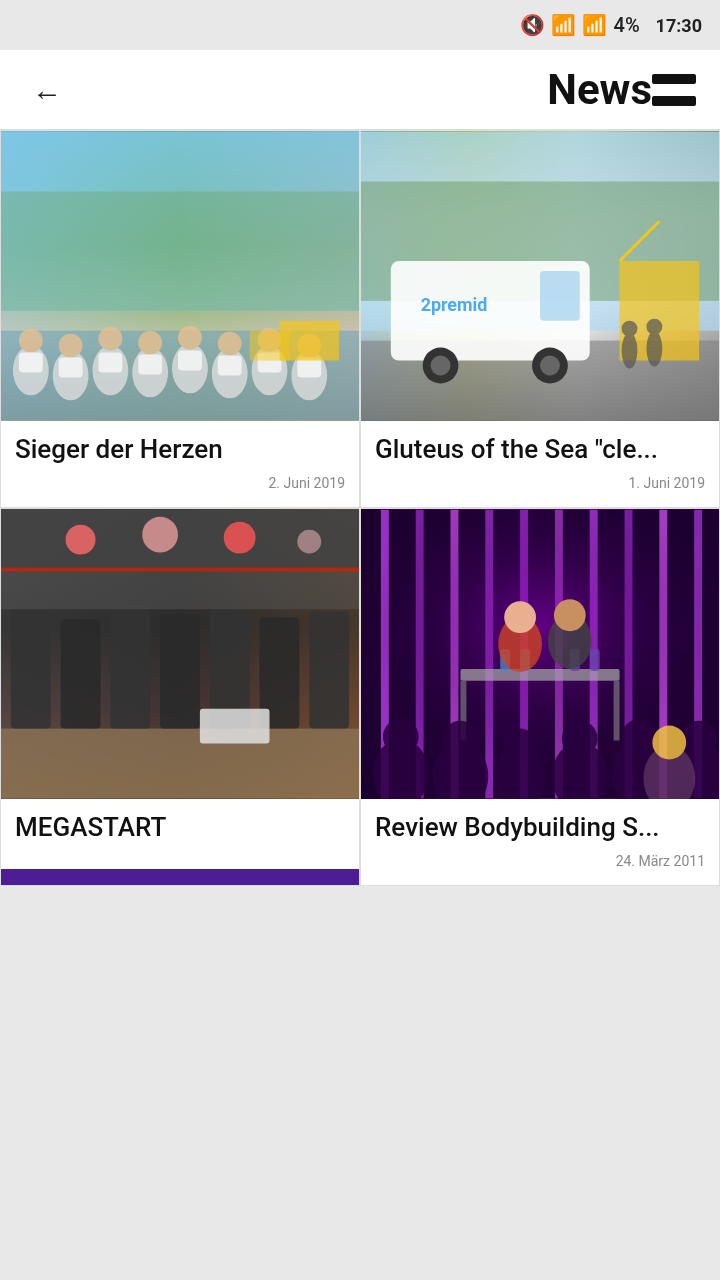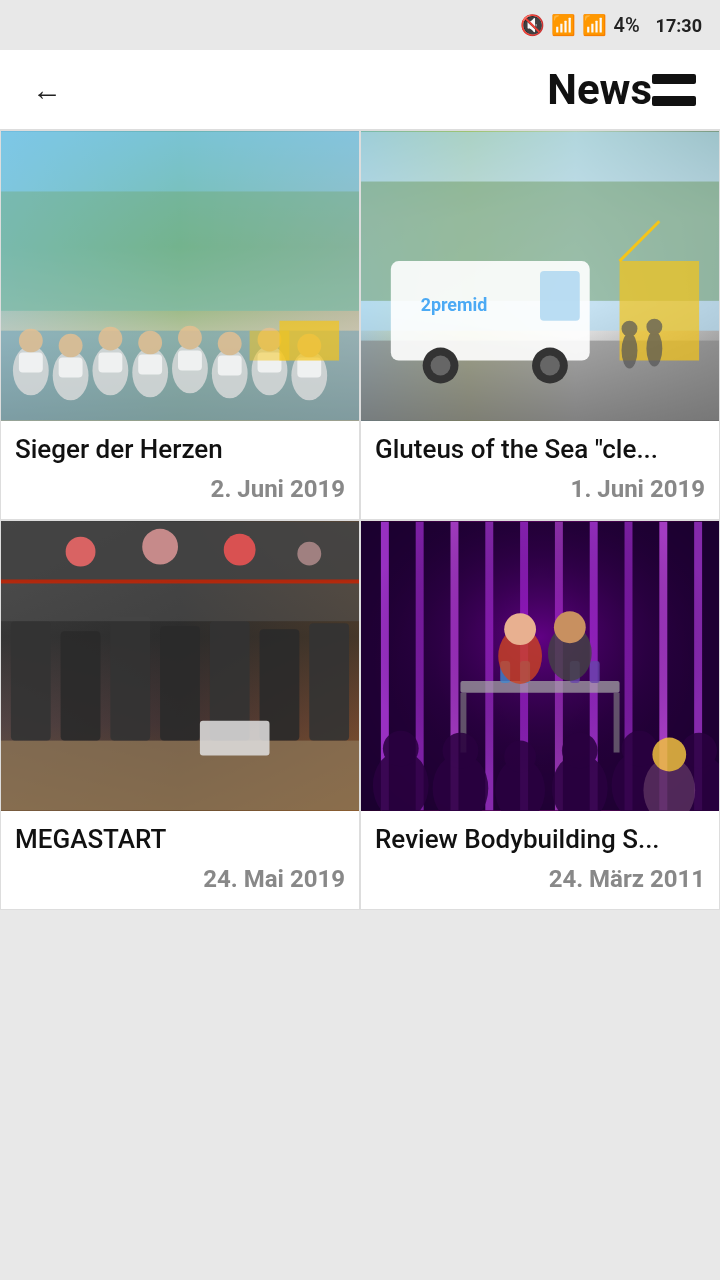--- a/index.html
+++ b/index.html
@@ -172,25 +172,24 @@
 
     .news-card .card-title {
       font-size: 26px;
       font-weight: 500;
       color: #111;
       line-height: 1.3;
       margin-bottom: 8px;
     }
 
     .news-card .card-date {
-      font-size: 24px;
+      font-size: 14px;
       color: #888;
       text-align: right;
       display: block;
-      font-weight: bold;
     }
 
     
     .bottom-area {
       height: 280px;
       background: #e8e8e8;
     }
   </style>
 </head>
 <body>
@@ -331,21 +330,20 @@
 
         <rect x="0" y="60" width="360" height="40" fill="#555" opacity="0.5"></rect>
 
         <rect x="0" y="58" width="360" height="4" fill="#cc2200" opacity="0.8"></rect>
 
         <rect x="200" y="200" width="70" height="35" rx="3" fill="#e0e0e0" opacity="0.85"></rect>
       </svg>
     </div>
     <div class="card-content">
       <div class="card-title">MEGASTART</div>
-      <span class="card-date">24. Mai 2019</span>
     </div>
   </div>
 
   <div class="news-card">
     <div class="card-image img-bodybuilding">
       <svg viewBox="0 0 360 290" xmlns="http://www.w3.org/2000/svg">
 
         <rect width="360" height="290" fill="#1a0030" opacity="0.9"></rect>
 
         <rect x="20" y="0" width="8" height="290" fill="#cc44ff" opacity="0.7"></rect>

